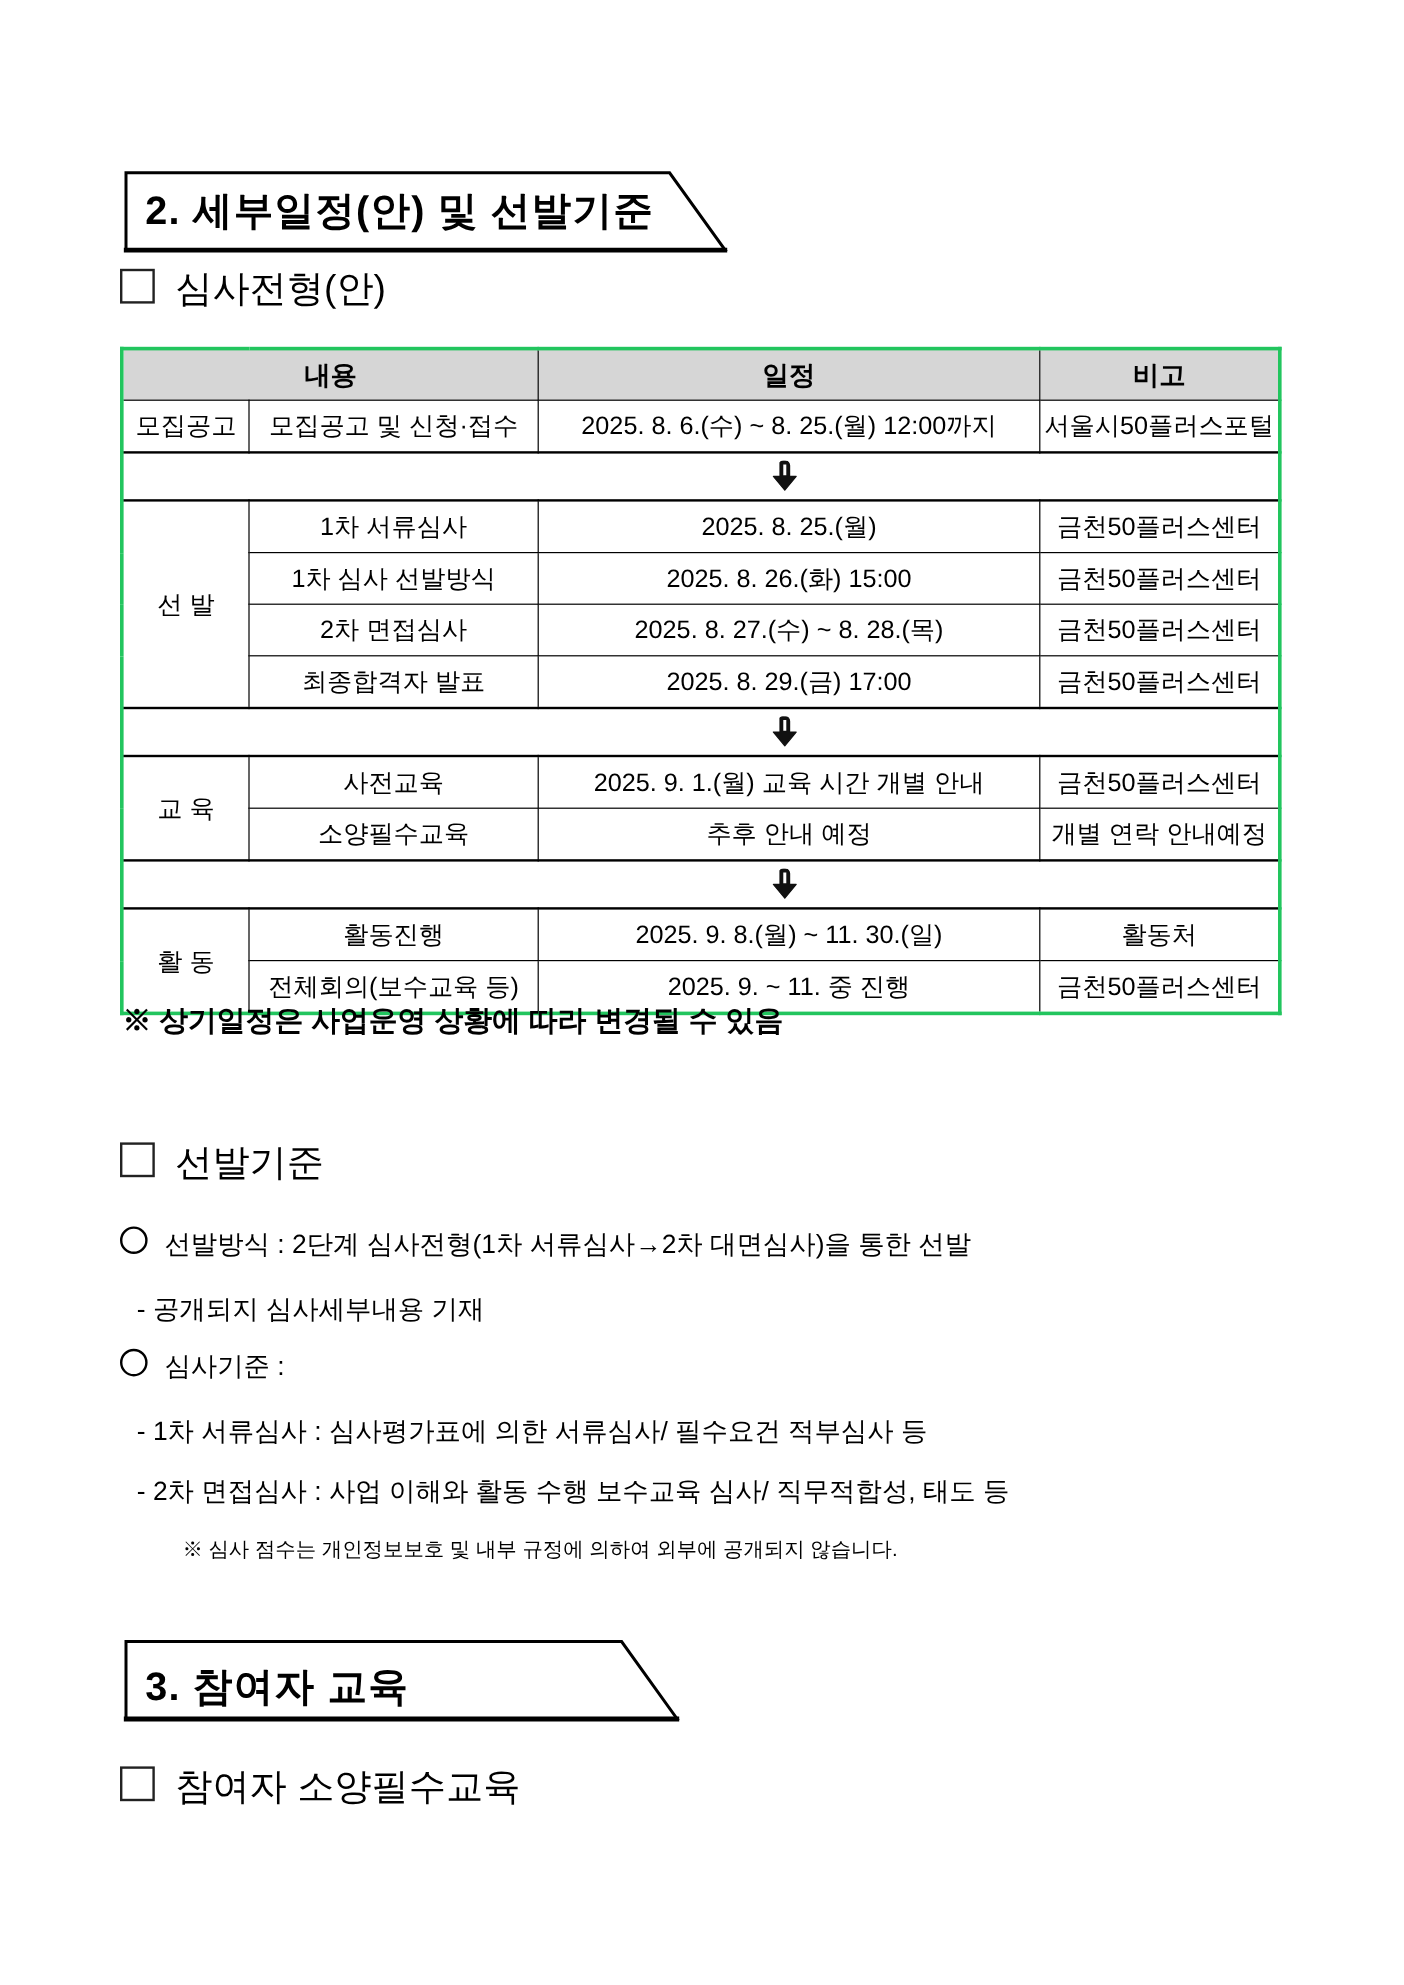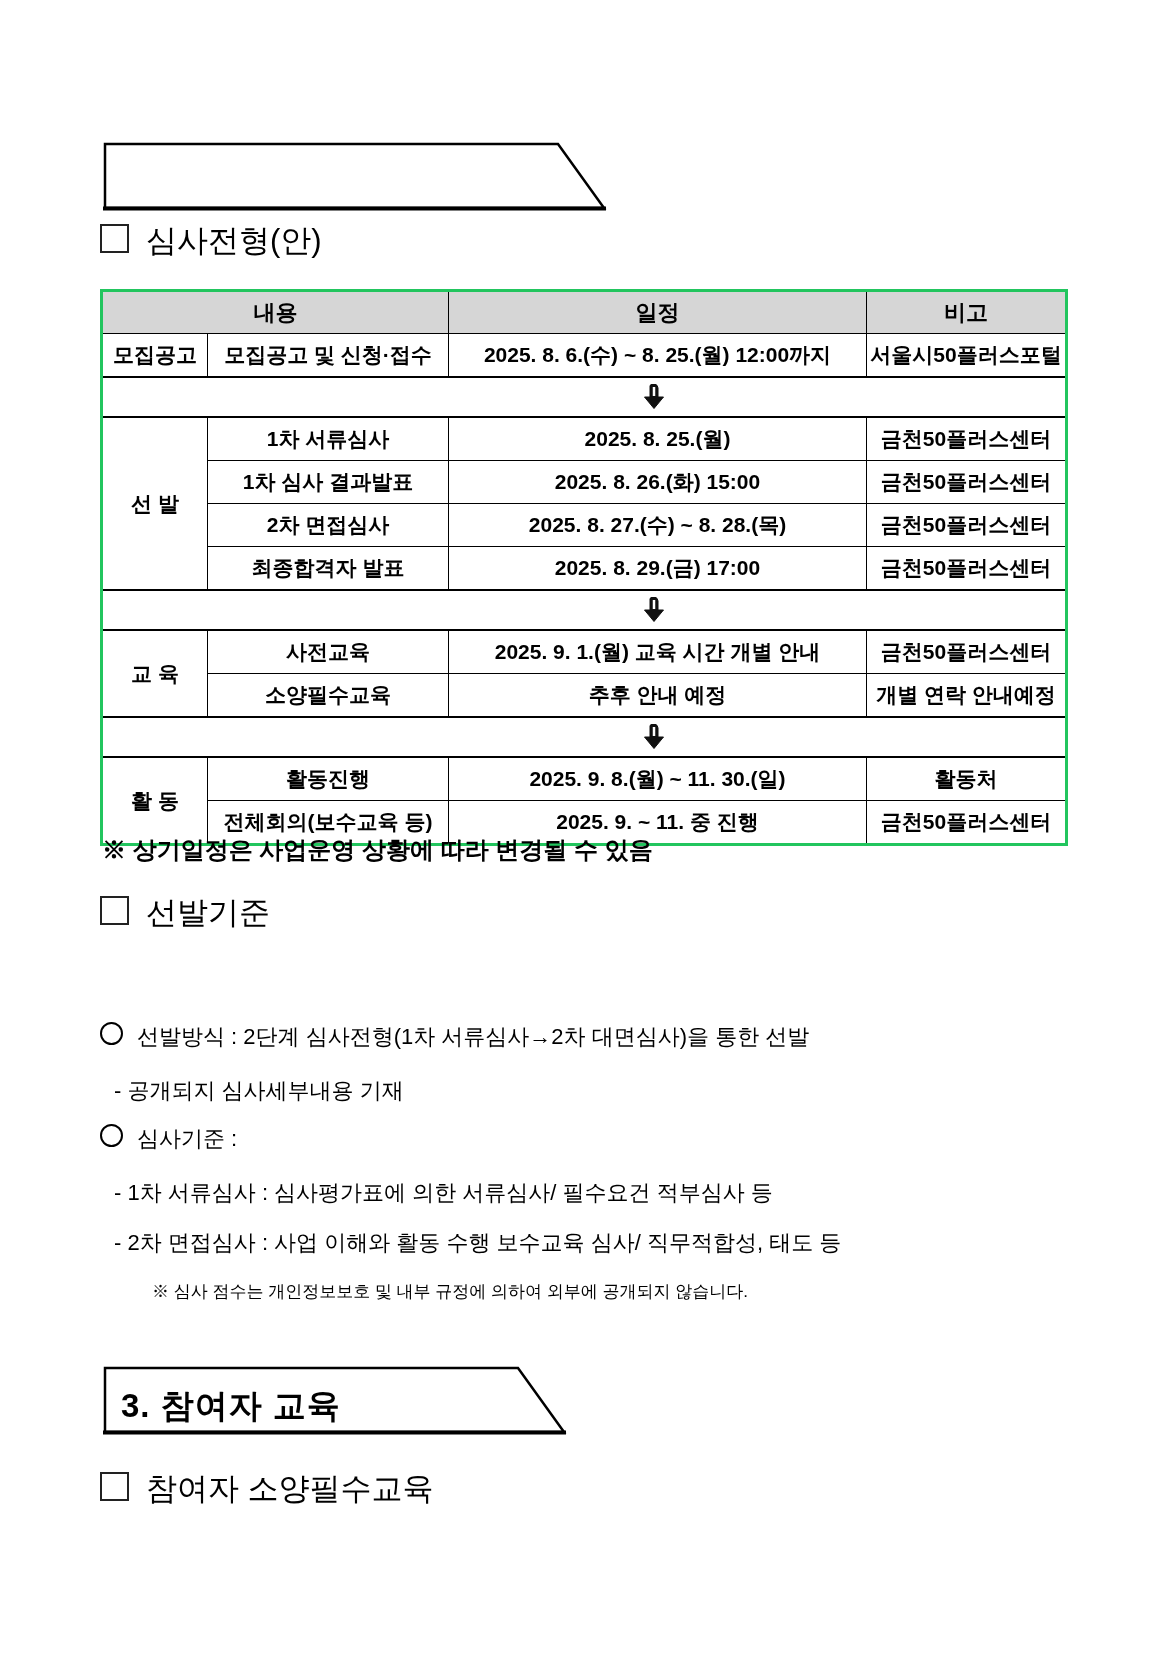--- a/index.html
+++ b/index.html
@@ -25,21 +25,21 @@
   }
 
   
   table.sched {
     position:absolute; left:100px; top:289px; width:965px;
     border-collapse:collapse; table-layout:fixed; border:3px solid #22c55e;
   }
   table.sched th, table.sched td {
     border:1.5px solid #000; text-align:center; vertical-align:middle;
     padding:0; font-size:21px; white-space:nowrap; overflow:hidden; height:42px;
-    font-weight:700;
+    font-weight:400;
   }
   table.sched thead th { background:#d6d6d6; font-weight:700; font-size:22px; height:41px; }
   td.group-cell { white-space:pre; font-size:21px; }
   tr.divider-row td {
     height:38px; border-top:2px solid #000; border-bottom:2px solid #000;
     position:relative;
   }
   .down-arrow { position:absolute; left:540px; top:50%; transform:translateY(-50%); }
 
   
@@ -54,20 +54,21 @@
 </head>
 <body>
 
 <div class="page">
 
   <div class="banner" style="left:103px; top:142px; width:505px; height:68px;">
     <svg width="505" height="70" viewBox="0 0 505 70">
       <polygon points="2,2 455,2 501,66 2,66" fill="#ffffff" stroke="#000000" stroke-width="2.5"></polygon>
       <line x1="0" y1="66.5" x2="503" y2="66.5" stroke="#000000" stroke-width="4"></line>
     </svg>
+    <span class="banner-text">2. 세부일정(안) 및 선발기준</span>
   </div>
 
   <div class="subtitle" style="left:100px; top:220px;">
     <span class="sq-bullet"></span><span>심사전형(안)</span>
   </div>
 
   <table class="sched" id="schedTable">
     <colgroup>
       <col style="width:106px">
         <col style="width:241px">
@@ -96,21 +97,21 @@
             </svg>
           </td>
         </tr>
         <tr>
           <td class="group-cell" rowspan="4">선      발</td>
           <td>1차 서류심사</td>
           <td>2025. 8. 25.(월)</td>
           <td>금천50플러스센터</td>
         </tr>
         <tr>
-          <td>1차 심사 결과발표</td>
+          <td>1차 심사 선발방식</td>
           <td>2025. 8. 26.(화) 15:00</td>
           <td>금천50플러스센터</td>
         </tr>
         <tr>
           <td>2차 면접심사</td>
           <td>2025. 8. 27.(수) ~ 8. 28.(목)</td>
           <td>금천50플러스센터</td>
         </tr>
         <tr>
           <td>최종합격자 발표</td>
@@ -153,21 +154,21 @@
         <tr>
           <td>전체회의(보수교육 등)</td>
           <td>2025. 9. ~ 11. 중 진행</td>
           <td>금천50플러스센터</td>
         </tr>
       </tbody>
   </table>
 
   <div class="note1">※ 상기일정은 사업운영 상황에 따라 변경될 수 있음</div>
 
-  <div class="subtitle" style="left:100px; top:892px;">
+  <div class="subtitle" style="left:100px; top:948px;">
     <span class="sq-bullet"></span><span>선발기준</span>
   </div>
 
   <div class="line" style="left:100px; top:1022px;">
     <span class="circle-bullet"></span><span>선발방식 : 2단계 심사전형(1차 서류심사→2차 대면심사)을 통한 선발</span>
   </div>
   <div class="line" style="left:114px; top:1076px;">
     <span>- 공개되지 심사세부내용 기재</span>
   </div>
   <div class="line" style="left:100px; top:1124px;">

